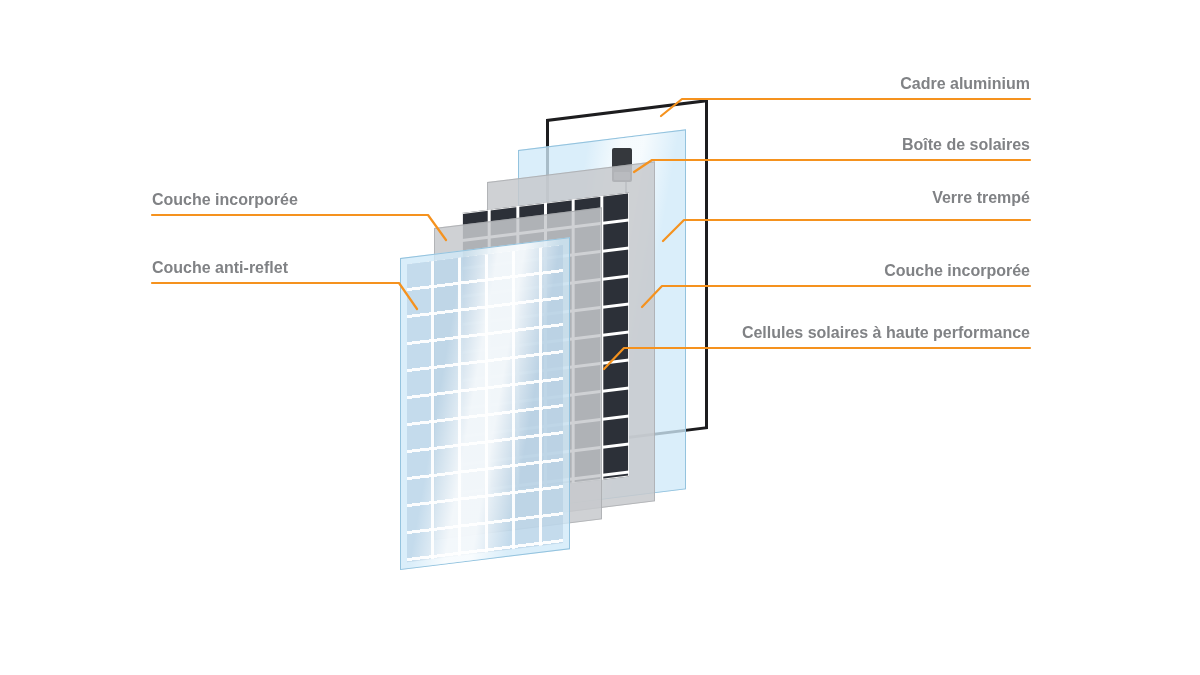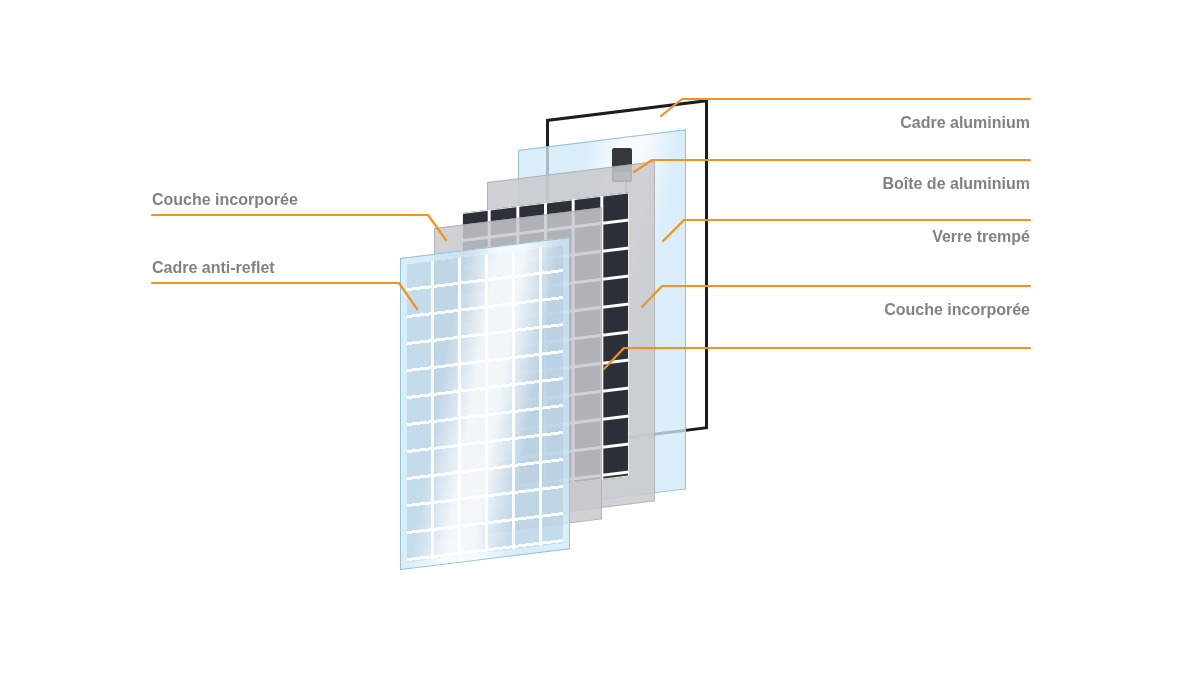--- a/index.html
+++ b/index.html
@@ -80,21 +80,21 @@
     z-index:100;pointer-events:none;
   }
   .leaders polyline{
     fill:none;stroke:var(--accent);stroke-width:2.2;stroke-linecap:round;stroke-linejoin:round;
   }
   .label{
     position:absolute;z-index:110;
     color:var(--label);font-weight:bold;font-size:16px;line-height:1.1;
     white-space:nowrap;
   }
-  .label.right{right:170px;text-align:right;margin-top:39px;}
+  .label.right{right:170px;text-align:right;}
   .label.left{left:152px;text-align:left;}
 </style>
 </head>
 <body>
 
 <div class="stage">
 
   <div class="sheet frame"></div>
 
   <div class="sheet glass glass-back">
@@ -121,20 +121,21 @@
     <polyline points="152,215 428,215 446,240"></polyline>
     <polyline points="152,283 399,283 417,309"></polyline>
     <polyline points="1030,99 682,99 661,116"></polyline>
     <polyline points="1030,160 652,160 634,172"></polyline>
     <polyline points="1030,220 684,220 663,241"></polyline>
     <polyline points="1030,286 662,286 642,307"></polyline>
     <polyline points="1030,348 624,348 604,369"></polyline>
   </svg>
 
   <div class="label left" style="top:191px">Couche incorporée</div>
-  <div class="label left" style="top:259px">Cadre anti-reflet</div>
+  <div class="label left" style="top:259px">Couche anti-reflet</div>
 
   <div class="label right" style="top:75px">Cadre aluminium</div>
-  <div class="label right" style="top:136px">Boîte de aluminium</div>
+  <div class="label right" style="top:136px">Boîte de solaires</div>
   <div class="label right" style="top:189px">Verre trempé</div>
   <div class="label right" style="top:262px">Couche incorporée</div>
+  <div class="label right" style="top:324px">Cellules solaires à haute performance</div>
 
 </div>
 
 </body></html>

